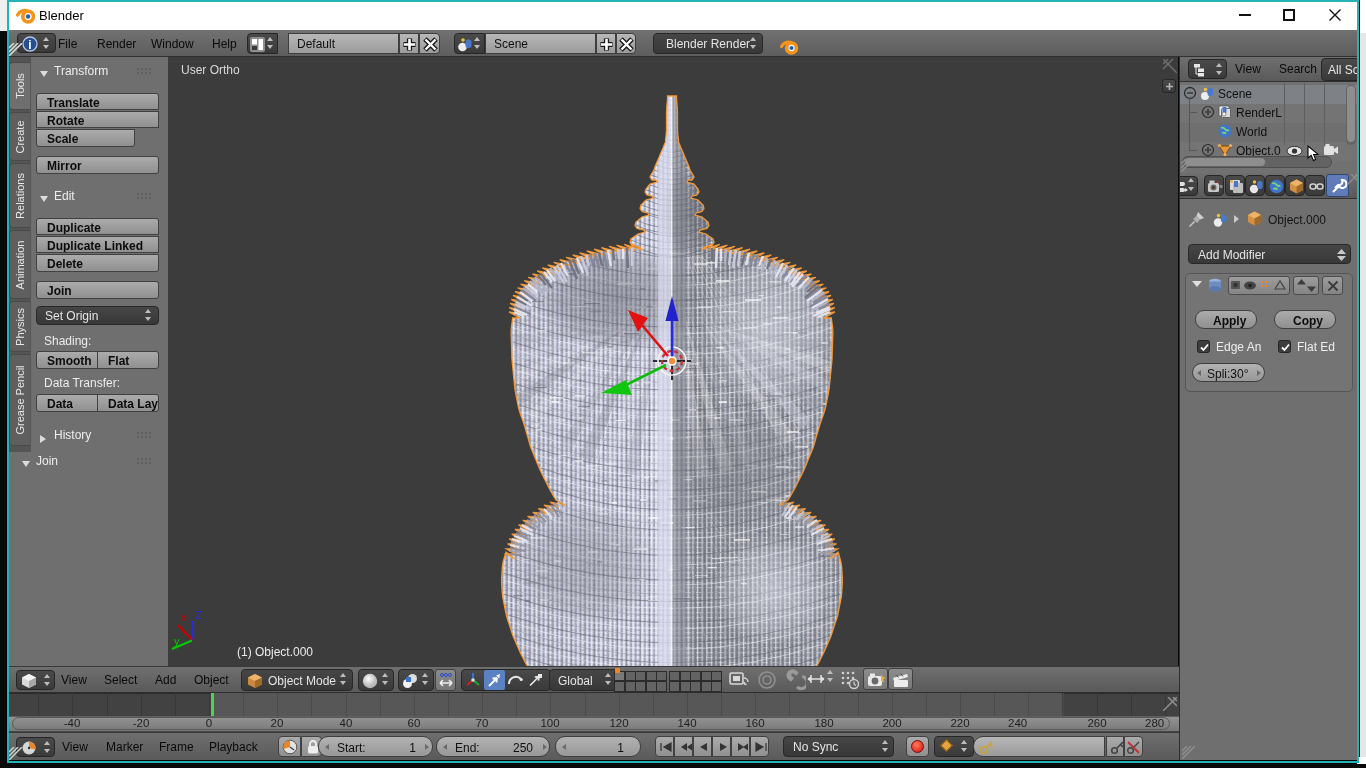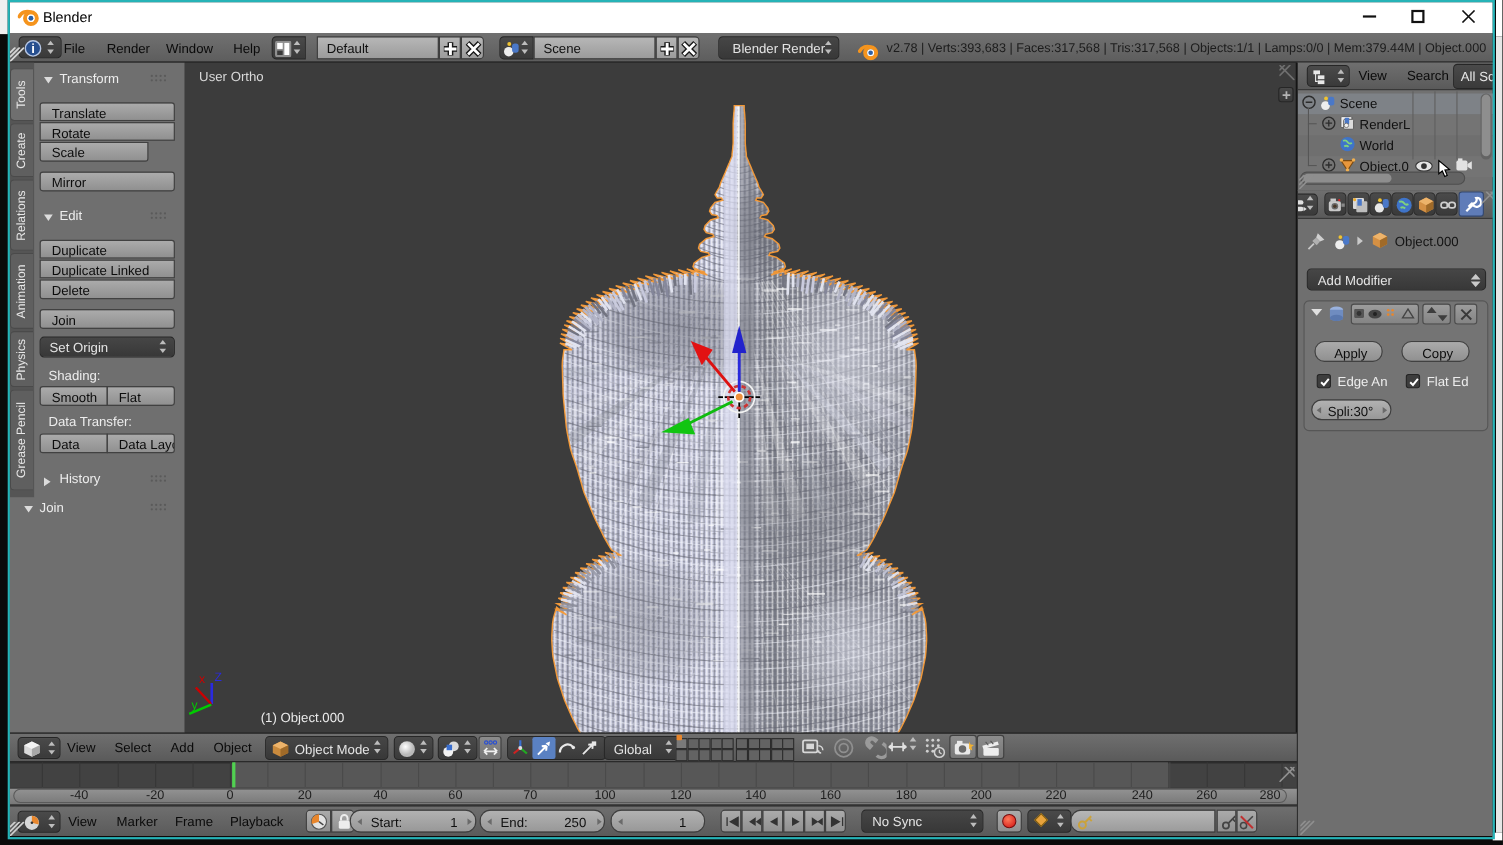--- a/index.html
+++ b/index.html
@@ -1,21 +1,21 @@
 <!DOCTYPE html>
 <html><head><meta charset="utf-8">
 <style>
 *{margin:0;padding:0;box-sizing:border-box;font-family:"Liberation Sans",sans-serif;}
 html,body{width:1366px;height:768px;background:#0a0a0a;overflow:hidden;position:relative;}
 .abs{position:absolute;}
 .menu{position:absolute;font-size:12px;color:#0a0a0a;}
 .dkbtn{position:absolute;background:linear-gradient(#4a4a4a,#3a3a3a);border:1px solid #262626;border-radius:4px;}
 .dkdrop{position:absolute;background:linear-gradient(#464646,#383838);border:1px solid #282828;border-radius:4px;color:#e4e4e4;font-size:12px;white-space:nowrap;overflow:hidden;}
 .litfield{position:absolute;background:linear-gradient(#b7b7b7,#9b9b9b);border:1px solid #3e3e3e;color:#101010;font-size:12px;}
-.litbtn{position:absolute;background:linear-gradient(#ababab,#909090);border:1px solid #414141;border-radius:3px;color:#0c0c0c;font-size:12px;white-space:nowrap;overflow:hidden;}
+.litbtn{position:absolute;background:linear-gradient(#ababab,#909090);border:1px solid #414141;border-radius:3px;color:#0c0c0c;font-size:12px;white-space:nowrap;overflow:hidden;font-weight:bold;}
 .pill{position:absolute;background:linear-gradient(#b2b2b2,#989898);border:1px solid #3e3e3e;border-radius:10px;color:#101010;font-size:12px;}
 .spin{position:absolute;width:0;height:0;border-left:3.5px solid transparent;border-right:3.5px solid transparent;}
 .spin.up{border-bottom:4.5px solid #bdbdbd;}
 .spin.dn{border-top:4.5px solid #bdbdbd;}
 .ptxt{position:absolute;font-size:12px;color:#ededed;}
 </style></head><body>
 
 <div class="abs" style="left:0;top:0;width:7px;height:31px;background:#f0f0f0"></div>
 <div class="abs" style="left:1360px;top:0;width:6px;height:33px;background:#fff"></div>
 <div class="abs" style="left:1360px;top:33px;width:6px;height:724px;background:#e6e6e6"></div>
@@ -100,21 +100,20 @@
       <span style="position:absolute;left:12px;top:3px">Blender Render</span>
    <div class="spin up" style="left:96px;top:3px"></div>
       <div class="spin dn" style="left:96px;top:11px"></div>
  </div>
  <svg class="abs" style="left:771px;top:8px" width="19" height="17" viewBox="0 0 19 17">
   <path d="M1.5 8.5 C3.5 4.5 8 3.2 11.5 5" stroke="#f5941d" stroke-width="3.2" fill="none" stroke-linecap="round"></path>
   <circle cx="11.5" cy="10" r="5" fill="none" stroke="#f5941d" stroke-width="3.6"></circle>
   <circle cx="11.5" cy="10" r="3.2" fill="#fff"></circle>
   <circle cx="11.5" cy="10" r="2.1" fill="#2b5fa5"></circle>
  </svg>
- <div class="abs" style="left:797px;top:8px;font-size:11.5px;color:#1c1c1c;white-space:nowrap">v2.78 | Verts:393,683 | Faces:317,568 | Tris:317,568 | Objects:1/1 | Lamps:0/0 | Mem:379.44M | Object.000</div>
  <svg class="abs" style="left:0px;top:13px" width="13" height="13" viewBox="0 0 13 13">
       <path d="M0 13 L13 0 M0 9 L9 0 M0 5 L5 0" stroke="#d4d4d4" stroke-width="1.6"></path>
     </svg>
 </div>
 <div class="abs" style="left:9px;top:57px;width:159px;height:609px;background:#6f6f6f"></div>
 <div class="abs" style="left:9px;top:57px;width:22px;height:395px;background:#555"></div>
 <div class="abs" style="left:9px;top:62px;width:21px;height:48px;background:#6f6f6f;border:1px solid #4a4a4a;border-right:none;border-radius:4px 0 0 4px;overflow:hidden">
     <div style="position:absolute;left:50%;top:50%;transform:translate(-50%,-50%) rotate(-90deg);font-size:11px;color:#e8e8e8;white-space:nowrap">Tools</div>
   </div>
 <div class="abs" style="left:9px;top:112px;width:21px;height:49px;background:#5f5f5f;border:1px solid #4a4a4a;border-right:none;border-radius:4px 0 0 4px;overflow:hidden">
@@ -1228,21 +1227,21 @@
 <div class="abs" style="left:326px;top:717px;width:40px;text-align:center;font-size:11.5px;color:#1e1e1e">40</div>
 <div class="abs" style="left:394px;top:717px;width:40px;text-align:center;font-size:11.5px;color:#1e1e1e">60</div>
 <div class="abs" style="left:462px;top:717px;width:40px;text-align:center;font-size:11.5px;color:#1e1e1e">70</div>
 <div class="abs" style="left:530px;top:717px;width:40px;text-align:center;font-size:11.5px;color:#1e1e1e">100</div>
 <div class="abs" style="left:599px;top:717px;width:40px;text-align:center;font-size:11.5px;color:#1e1e1e">120</div>
 <div class="abs" style="left:667px;top:717px;width:40px;text-align:center;font-size:11.5px;color:#1e1e1e">140</div>
 <div class="abs" style="left:735px;top:717px;width:40px;text-align:center;font-size:11.5px;color:#1e1e1e">160</div>
 <div class="abs" style="left:804px;top:717px;width:40px;text-align:center;font-size:11.5px;color:#1e1e1e">180</div>
 <div class="abs" style="left:872px;top:717px;width:40px;text-align:center;font-size:11.5px;color:#1e1e1e">200</div>
 <div class="abs" style="left:940px;top:717px;width:40px;text-align:center;font-size:11.5px;color:#1e1e1e">220</div>
-<div class="abs" style="left:1008px;top:717px;width:40px;text-align:right;font-size:11.5px;color:#1e1e1e">240</div>
+<div class="abs" style="left:1008px;top:717px;width:40px;text-align:left;font-size:11.5px;color:#1e1e1e">240</div>
 <div class="abs" style="left:1077px;top:717px;width:40px;text-align:center;font-size:11.5px;color:#1e1e1e">260</div>
 <div class="abs" style="left:1145px;top:717px;width:40px;text-align:left;font-size:11.5px;color:#1e1e1e">280</div>
 <div class="abs" style="left:9px;top:732px;width:1170px;height:28px;background:linear-gradient(#6f6f6f,#5a5a5a);border-top:1px solid #3a3a3a">
  <div class="dkbtn" style="left:7px;top:4px;width:39px;height:20px">
   <svg class="abs" style="left:4px;top:2px" width="16" height="16" viewBox="0 0 16 16">
         <circle cx="8" cy="8" r="6.5" fill="#d6d6d6"></circle>
         <path d="M8 8 L8 1.5 A6.5 6.5 0 0 1 14.2 9.5 Z" fill="#e8862c"></path>
         <circle cx="8" cy="8" r="1.2" fill="#333"></circle>
       </svg>
   <div class="spin up" style="left:27px;top:3px"></div>

